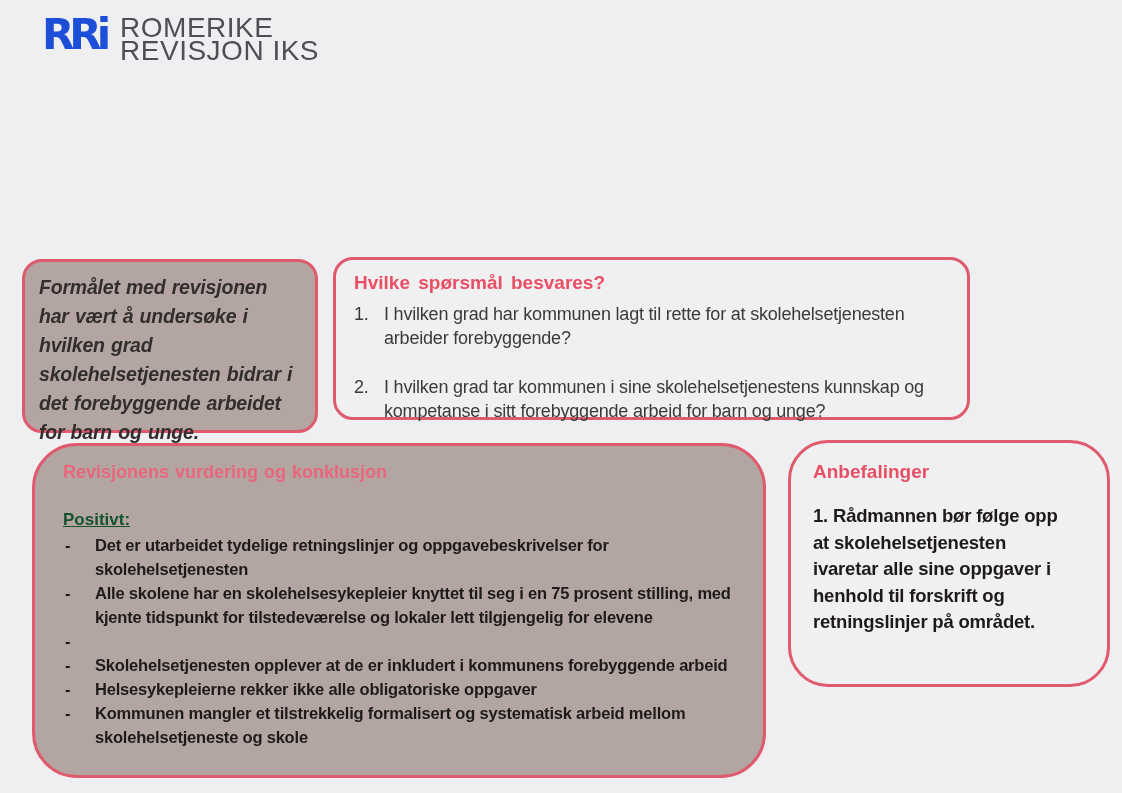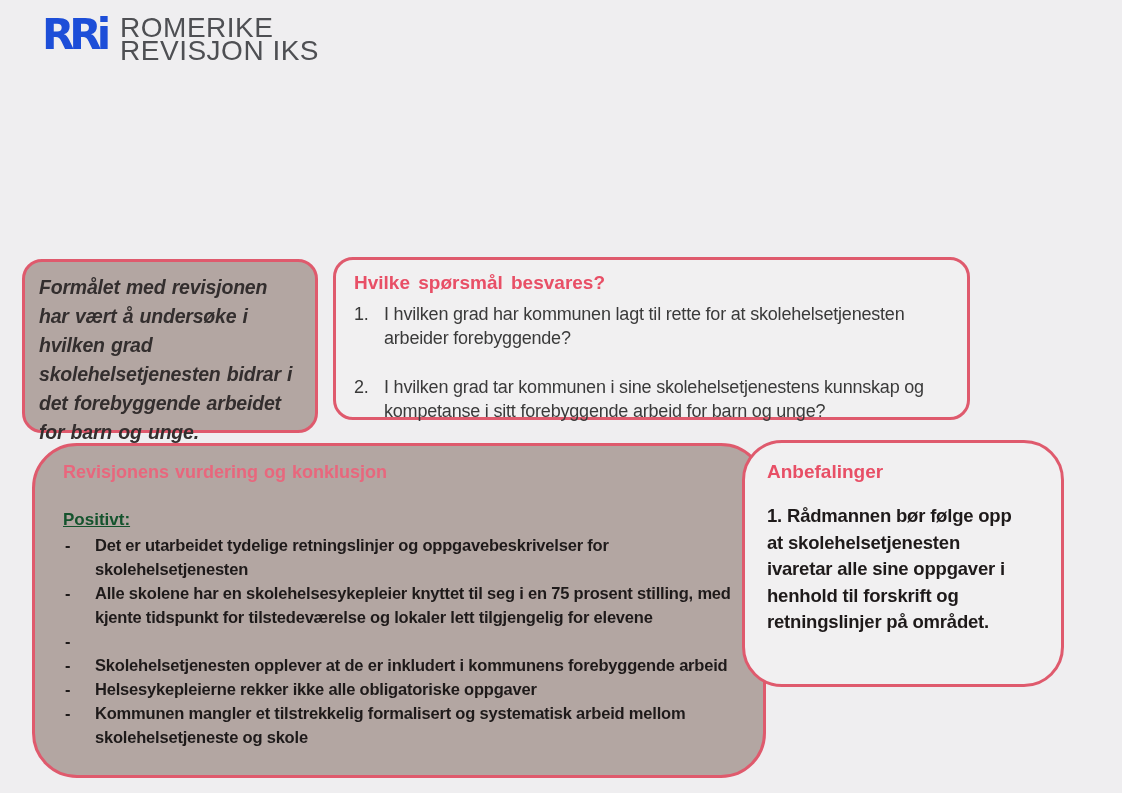--- a/index.html
+++ b/index.html
@@ -47,21 +47,21 @@
   
   .assessment-box{left:23px;top:443px;width:734px;height:335px;border-radius:45px;padding:16px 20px 0 28px;margin-left:9px;}
   .assessment-heading{margin:0 0 27px 0;font-size:18px;font-weight:bold;color:#e8677d;word-spacing:1px;}
   .sub-label{font-size:17px;font-weight:bold;color:#14532d;text-decoration:underline;margin:0 0 3px 0;}
   .sub-label.second{margin-top:27px;}
   .b-item{display:flex;font-size:16.5px;font-weight:bold;line-height:24px;color:#1e1a1a;letter-spacing:-0.2px;}
   .b-dash{width:30px;flex:0 0 30px;padding-left:2px;}
   .b-text{max-width:645px;}
 
   
-  .recommendations-box{left:742px;top:440px;width:322px;height:247px;border-radius:40px;padding:18px 18px 0 22px;}
+  .recommendations-box{left:788px;top:440px;width:322px;height:247px;border-radius:40px;padding:18px 18px 0 22px;}
   .rec-heading{margin:0 0 20px 0;font-size:19px;font-weight:bold;color:#e84f66;}
   .rec-item{margin:0 18px 27px 0;font-size:18.5px;font-weight:bold;line-height:26.5px;color:#1e1a1a;letter-spacing:-0.2px;}
 </style>
 </head>
 <body>
 
 <div class="page">
 
   <div class="header">
     <div class="logo">

